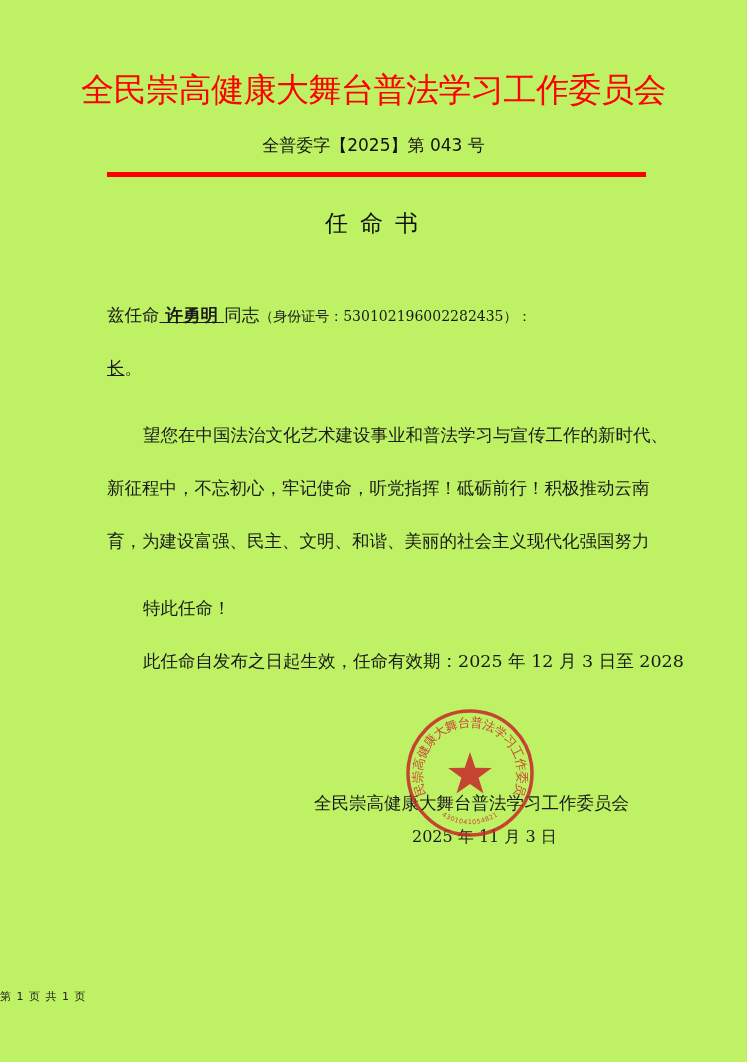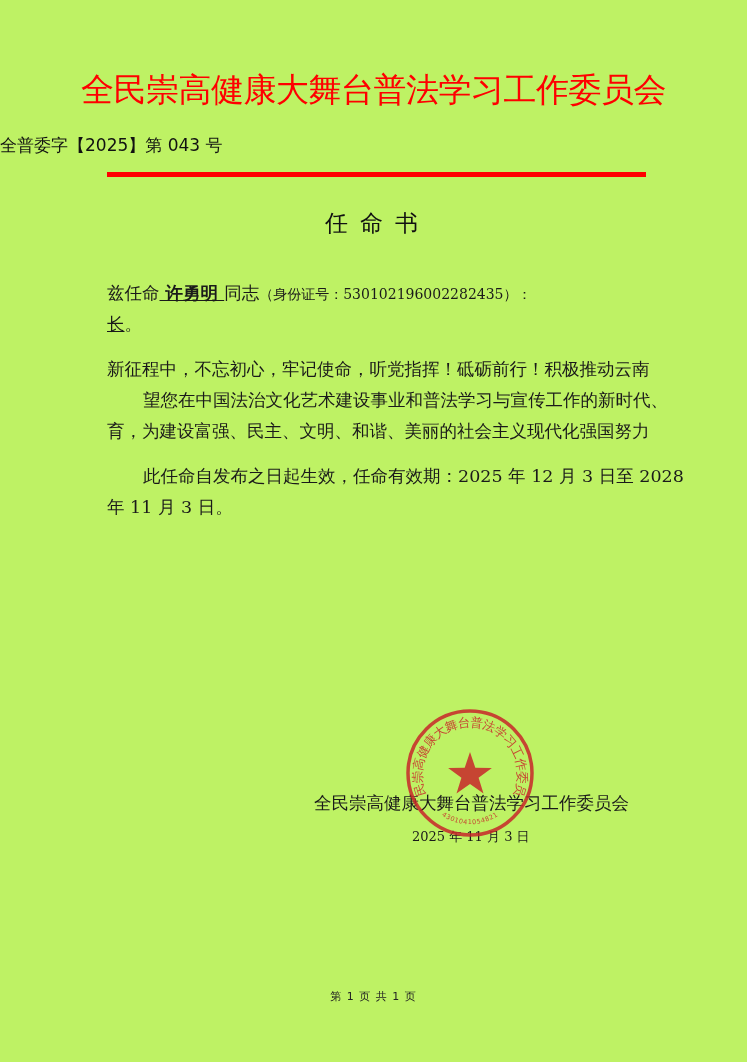--- a/index.html
+++ b/index.html
@@ -1,58 +1,58 @@
 <!DOCTYPE html>
 <html><head>
 <meta charset="utf-8">
 <style>
   html, body { margin: 0; padding: 0; background: #ffffff; }
   body { width: 747px; height: 1062px; position: relative; overflow: hidden; font-family: "DejaVu Serif", "Liberation Serif", serif; color: #1a1a1a; }
   .page { position: absolute; left: 0; top: 0; width: 747px; height: 1062px; background: #bef264; }
   .org-header { position: absolute; left: 0; width: 747px; top: 68px; text-align: center; color: #ff0000; font-family: "DejaVu Sans", "Liberation Sans", sans-serif; font-size: 33px; letter-spacing: -0.5px; line-height: 44px; }
-  .doc-number { position: absolute; left: 0; width: 747px; top: 133px; font-family: "DejaVu Sans", "Liberation Sans", sans-serif; font-size: 17px; color: #111; line-height: 24px; }
+  .doc-number { position: absolute; left: 0; width: 747px; top: 133px; text-align: center; font-family: "DejaVu Sans", "Liberation Sans", sans-serif; font-size: 17px; color: #111; line-height: 24px; }
   .red-rule { position: absolute; left: 107px; top: 172px; width: 539px; height: 5px; background: #ff0000; }
   .doc-title { position: absolute; left: 0; width: 747px; top: 206px; text-align: center; font-family: "DejaVu Sans", "Liberation Sans", sans-serif; font-size: 23px; letter-spacing: 12px; padding-left: 8px; box-sizing: border-box; color: #111; line-height: 34px; }
   .body { position: absolute; left: 107px; top: 278px; width: 545px; font-size: 17.5px; line-height: 31px; }
-  .line { white-space: nowrap; height: 31px; }
+  .line { white-space: nowrap; height: 31px; margin-top: 22px; }
   .indent { padding-left: 36px; }
   .name { font-weight: bold; text-decoration: underline; font-family: "DejaVu Sans", "Liberation Sans", sans-serif; }
   .id-note { font-size: 14px; }
   .u { text-decoration: underline; }
   .gap { height: 14px; }
   .sig-org { position: absolute; left: 314px; top: 789px; font-size: 17.5px; line-height: 28px; white-space: nowrap; }
-  .sig-date { position: absolute; left: 412px; top: 823px; font-size: 13px; line-height: 28px; white-space: nowrap; }
+  .sig-date { position: absolute; left: 412px; top: 823px; font-size: 16px; line-height: 28px; white-space: nowrap; }
   .stamp { position: absolute; left: 405px; top: 708px; width: 130px; height: 130px; opacity: 0.85; }
-  .footer { position: absolute; left: 0; width: 747px; top: 989px; text-align: center; font-family: "DejaVu Sans", "Liberation Sans", sans-serif; font-size: 11px; color: #222; letter-spacing: 1px; }
+  .footer { position: absolute; left: 0; width: 747px; top: 989px; text-align: left; font-family: "DejaVu Sans", "Liberation Sans", sans-serif; font-size: 11px; color: #222; letter-spacing: 1px; }
 </style>
 </head>
 <body>
 
 <div class="page">
 
   <div class="org-header">全民崇高健康大舞台普法学习工作委员会</div>
   <div class="doc-number">全普委字【2025】第 043 号</div>
   <div class="red-rule"></div>
 
   <div class="doc-title">任命书</div>
 
   <div class="body">
     <div class="line">
       <span>兹任命</span><span class="name"> 许勇明 </span><span>同志</span><span class="id-note">（身份证号：530102196002282435）：</span>
     </div>
     <div class="line">
       <span class="u">长</span><span>。</span>
     </div>
     <div class="gap"></div>
+    <div class="line indent">望您在中国法治文化艺术建设事业和普法学习与宣传工作的新时代、</div>
     <div class="line">新征程中，不忘初心，牢记使命，听党指挥！砥砺前行！积极推动云南</div>
-    <div class="line indent">望您在中国法治文化艺术建设事业和普法学习与宣传工作的新时代、</div>
     <div class="line">育，为建设富强、民主、文明、和谐、美丽的社会主义现代化强国努力</div>
     <div class="gap"></div>
+    <div class="line indent">特此任命！</div>
     <div class="line indent">此任命自发布之日起生效，任命有效期：2025 年 12 月 3 日至 2028</div>
-    <div class="line">年 11 月 3 日。</div>
   </div>
 
   <div class="sig-org">全民崇高健康大舞台普法学习工作委员会</div>
   <div class="sig-date">2025 年 11 月 3 日</div>
 
   <svg class="stamp" viewBox="0 0 130 130">
     <defs>
       <path id="arcPath" d="M 22 88 A 48 48 0 1 1 108 88" fill="none"></path>
       <path id="codePath" d="M 28 100 A 50 50 0 0 0 102 100" fill="none"></path>
     </defs>

